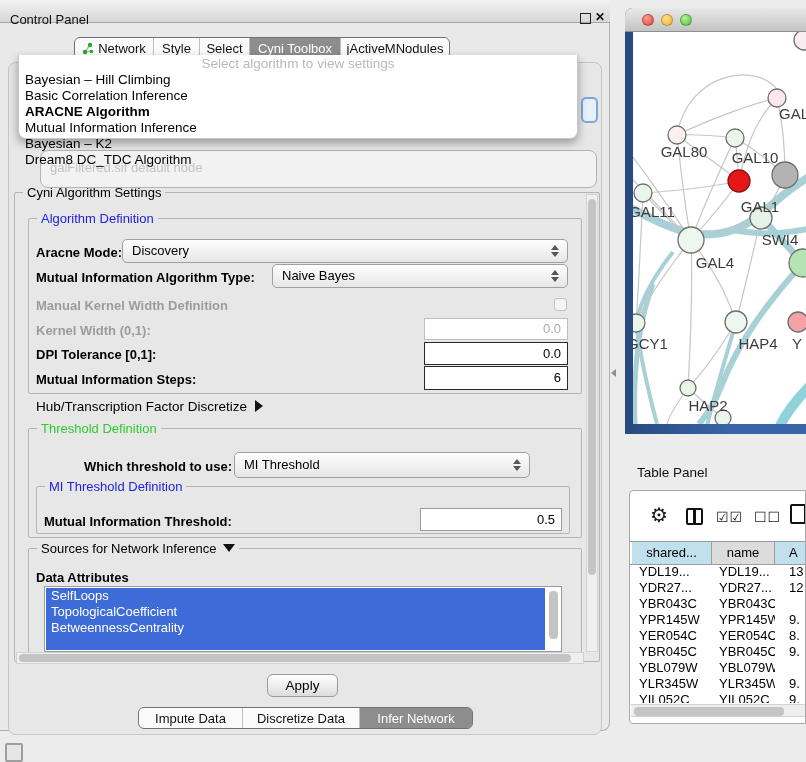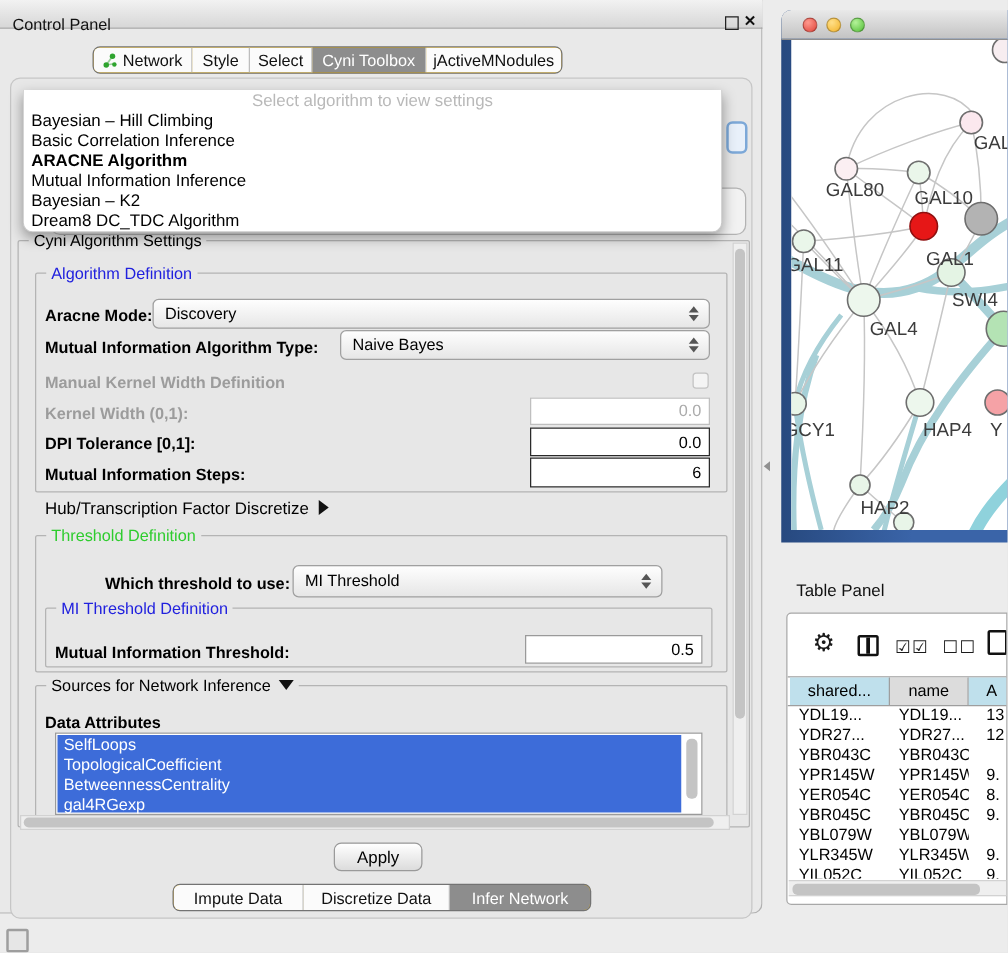--- a/index.html
+++ b/index.html
@@ -20,21 +20,21 @@
   .topseg{left:74px;top:37px;height:22px;}
   .botseg{left:138px;top:707px;height:22px;}
   .neticon{display:inline-block;vertical-align:-2px;margin-right:4px;}
   
   .content{left:8px;top:62px;width:594px;height:673px;background:#E7E7E7;border:1px solid #C6C6C6;border-radius:8px;box-sizing:border-box;}
   
   .ghostcombo{left:40px;top:150px;width:557px;height:38px;border:1.5px solid #B3B3B3;border-radius:8px;box-sizing:border-box;z-index:1;background:#F2F2F2;}
   .ghosttext{left:50px;top:160px;font-size:13px;color:#C2C2C2;z-index:1;}
   .ghostblue{left:581px;top:97px;width:17px;height:26px;border:2px solid #7CA8D8;border-radius:5px;background:#E8F0FA;z-index:1;box-sizing:border-box;}
   
-  .popup{left:18px;top:55px;width:560px;height:114px;background:#FFF;border:1px solid #C8C8C8;border-top:none;border-radius:0 0 8px 8px;box-shadow:0 4px 10px rgba(0,0,0,.35);z-index:5;box-sizing:border-box;margin-top:17px;}
+  .popup{left:18px;top:55px;width:560px;height:84px;background:#FFF;border:1px solid #C8C8C8;border-top:none;border-radius:0 0 8px 8px;box-shadow:0 4px 10px rgba(0,0,0,.35);z-index:5;box-sizing:border-box;}
   .popup .ph{font-size:13.5px;line-height:17px;color:#B9B9B9;text-align:center;}
   .popup .item{font-size:13.5px;line-height:16px;padding-left:6px;color:#000;white-space:nowrap;}
   .popup .item.bold{font-weight:bold;}
   
   .grp{border:1px solid #B4B4B4;border-radius:2px;box-sizing:border-box;background:transparent;}
   .grptitle{position:absolute;top:-8px;left:8px;background:#E7E7E7;padding:0 4px;font-size:13px;line-height:15px;white-space:nowrap;}
   .blue{color:#2121DE;}
   .green{color:#2ECC2E;}
   .lbl{font-size:13px;font-weight:bold;color:#000;white-space:nowrap;}
   .lbl.dis{color:#9C9C9C;}
@@ -159,21 +159,20 @@
 
 <div class="abs grp" style="left:28px;top:548px;width:554px;height:108px;">
   <span class="grptitle"><span>Sources for Network Inference</span><span class="tri-d"></span></span>
 </div>
 <div class="abs lbl" style="left:36px;top:570px;">Data Attributes</div>
 <div class="abs list" style="left:44px;top:586px;width:518px;height:66px;">
   <div class="listsel">
     <div class="listitem">SelfLoops</div>
     <div class="listitem">TopologicalCoefficient</div>
     <div class="listitem">BetweennessCentrality</div>
-    <div class="listitem">gal4RGexp</div>
   </div>
   <div style="position:absolute;right:3px;top:4px;width:9px;height:48px;background:#C4C4C4;border-radius:4px;"></div>
 </div>
 
 <div class="abs vsb" style="left:586px;top:194px;width:12px;height:458px;">
   <div class="thumb" style="top:4px;height:376px;"></div>
 </div>
 <div class="abs hsb" style="left:16px;top:652px;width:568px;height:12px;">
   <div class="thumb" style="left:2px;width:552px;"></div>
 </div>

